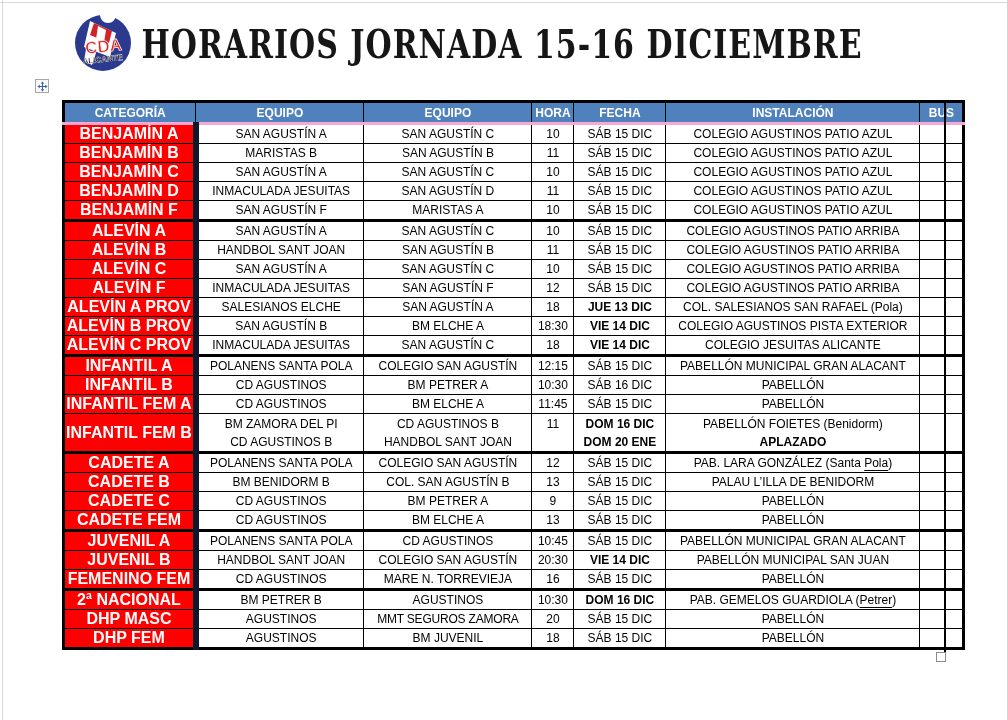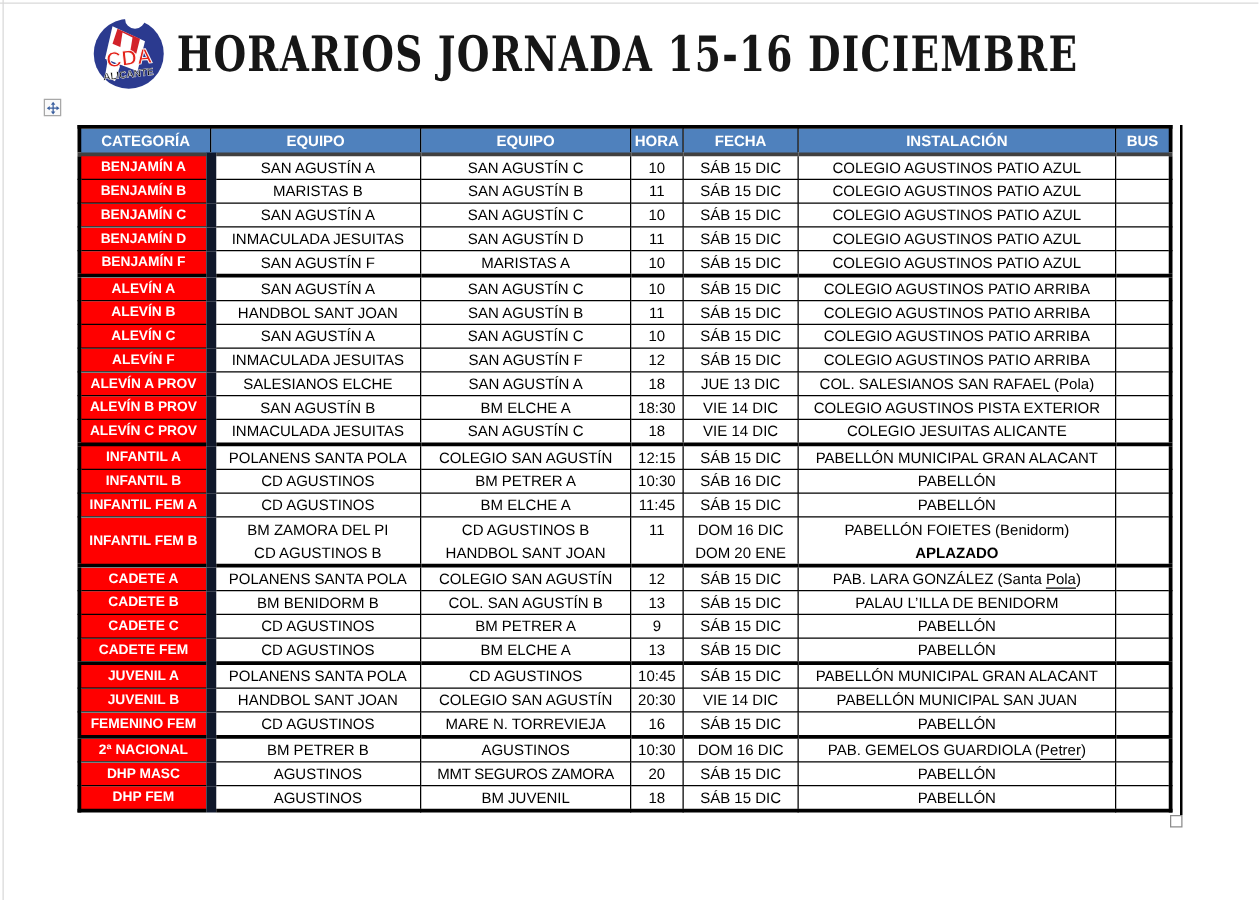--- a/index.html
+++ b/index.html
@@ -15,26 +15,26 @@
     color:#161616;transform:scaleY(1.30);transform-origin:center top;white-space:nowrap;}
 
   .move-handle{position:absolute;left:35px;top:79px;width:14px;height:14px;border:1px solid #a8a8a8;
     background:#fafafa;box-sizing:border-box;display:flex;align-items:center;justify-content:center;cursor:move;}
 
   table.sched{position:absolute;left:62px;top:100px;border-collapse:collapse;table-layout:fixed;
     border:3px solid #000;}
   .sched th,.sched td{border:1px solid #000;text-align:center;vertical-align:middle;padding:0 1px;
     font-size:12px;color:#000;overflow:hidden;white-space:nowrap;}
   .sched thead th{background:#4F81BD;color:#fff;font-weight:700;height:19px;
-    border-bottom:3px solid #404040;font-size:12px;margin-top:32px;}
+    border-bottom:3px solid #f9a8d4;font-size:12px;margin-top:32px;}
   .sched td{height:18px;}
   .sched tr.tall td{height:37px;}
-  .sched td.cat{background:#FF0000;color:#fff;font-weight:700;font-size:11px;border-right:8px solid #0f172a;}
+  .sched td.cat{background:#FF0000;color:#fff;font-weight:700;font-size:16px;border-right:6px solid #0f172a;}
   .sched tr.group-start td{border-top:3px solid #000;}
-  .sched td.b{font-weight:400;}
+  .sched td.b{font-weight:700;}
   .ln{line-height:18px;}
   .ln.b{font-weight:700;}
   .sched td.sm .ln{font-size:12px;letter-spacing:-0.2px;}
   .wavy{text-decoration-line:underline;text-decoration-style:wavy;text-decoration-color:#ff1f1f;
     text-decoration-thickness:1px;text-underline-offset:3px;text-decoration:underline;}
 
   .right-gridline{position:absolute;left:944px;top:100px;width:2px;height:552px;background:#000;}
   .resize-handle{position:absolute;left:936px;top:652px;width:8px;height:8px;border:1px solid #8c8c8c;
     background:#fff;box-sizing:content-box;cursor:nwse-resize;}
 </style>

